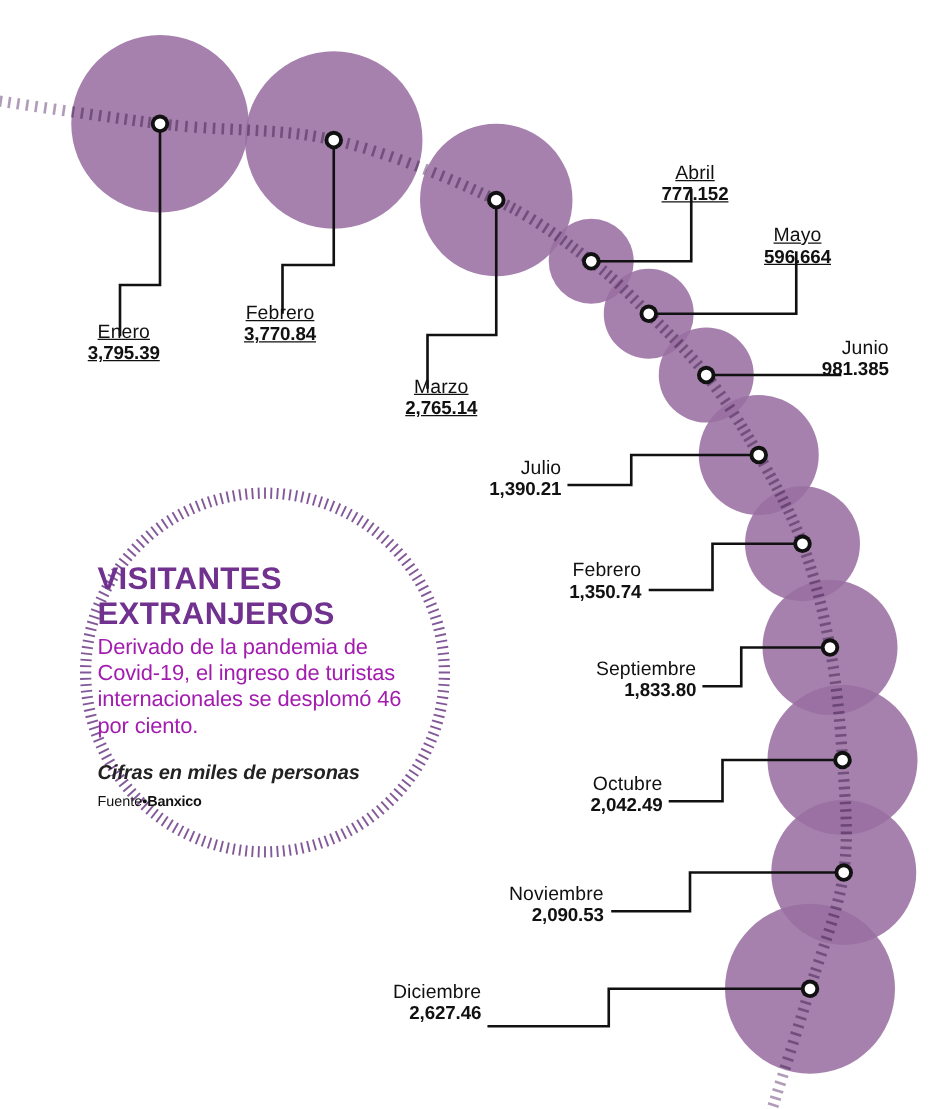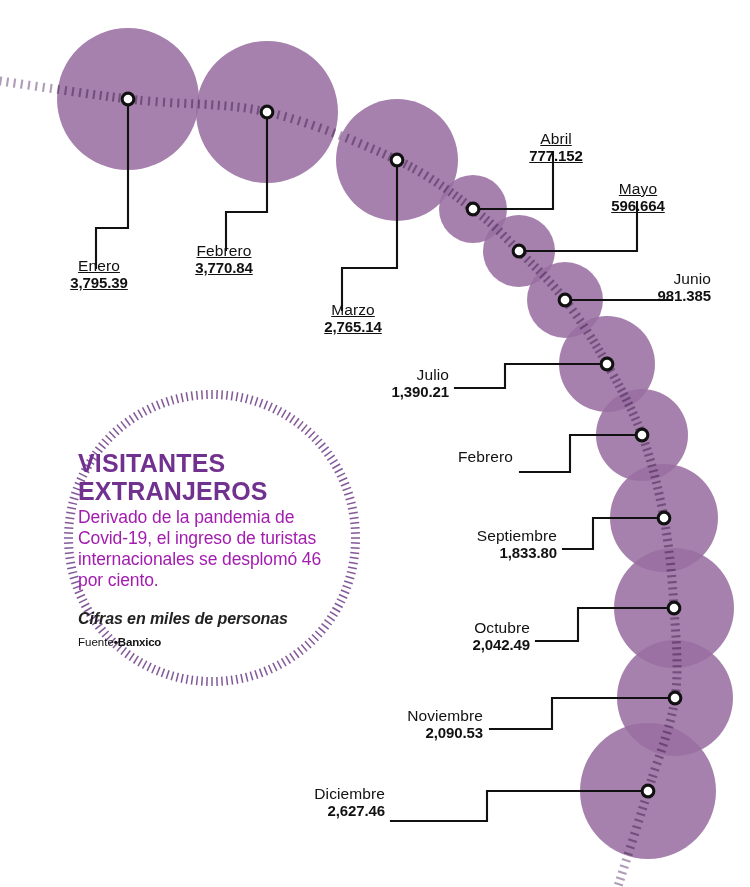--- a/index.html
+++ b/index.html
@@ -439,20 +439,21 @@
       <div class="lbl align-right" style="top: 271px; left: 0px; width: 711px;">
         <span class="lbl-month">Junio</span>
         <span class="lbl-value">981.385</span>
       </div>
       <div class="lbl align-right" style="top: 367px; left: 0px; width: 449px;">
         <span class="lbl-month">Julio</span>
         <span class="lbl-value">1,390.21</span>
       </div>
       <div class="lbl align-right" style="top: 449px; left: 0px; width: 513px;">
         <span class="lbl-month">Febrero</span>
+        <span class="lbl-value">1,350.74</span>
       </div>
       <div class="lbl align-right" style="top: 528px; left: 0px; width: 557px;">
         <span class="lbl-month">Septiembre</span>
         <span class="lbl-value">1,833.80</span>
       </div>
       <div class="lbl align-right" style="top: 620px; left: 0px; width: 530px;">
         <span class="lbl-month">Octubre</span>
         <span class="lbl-value">2,042.49</span>
       </div>
       <div class="lbl align-right" style="top: 708px; left: 0px; width: 483px;">

